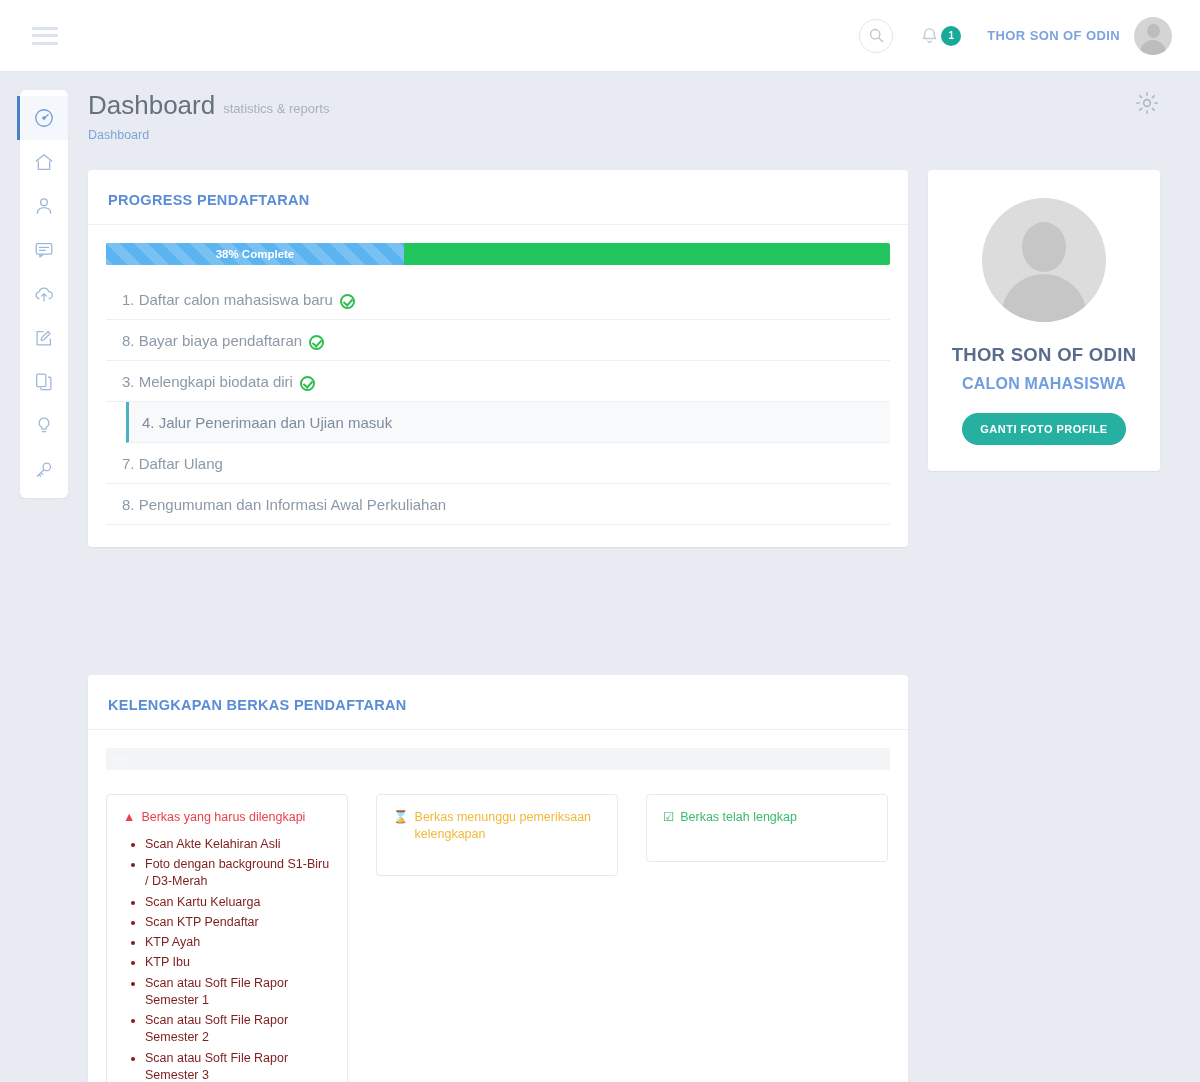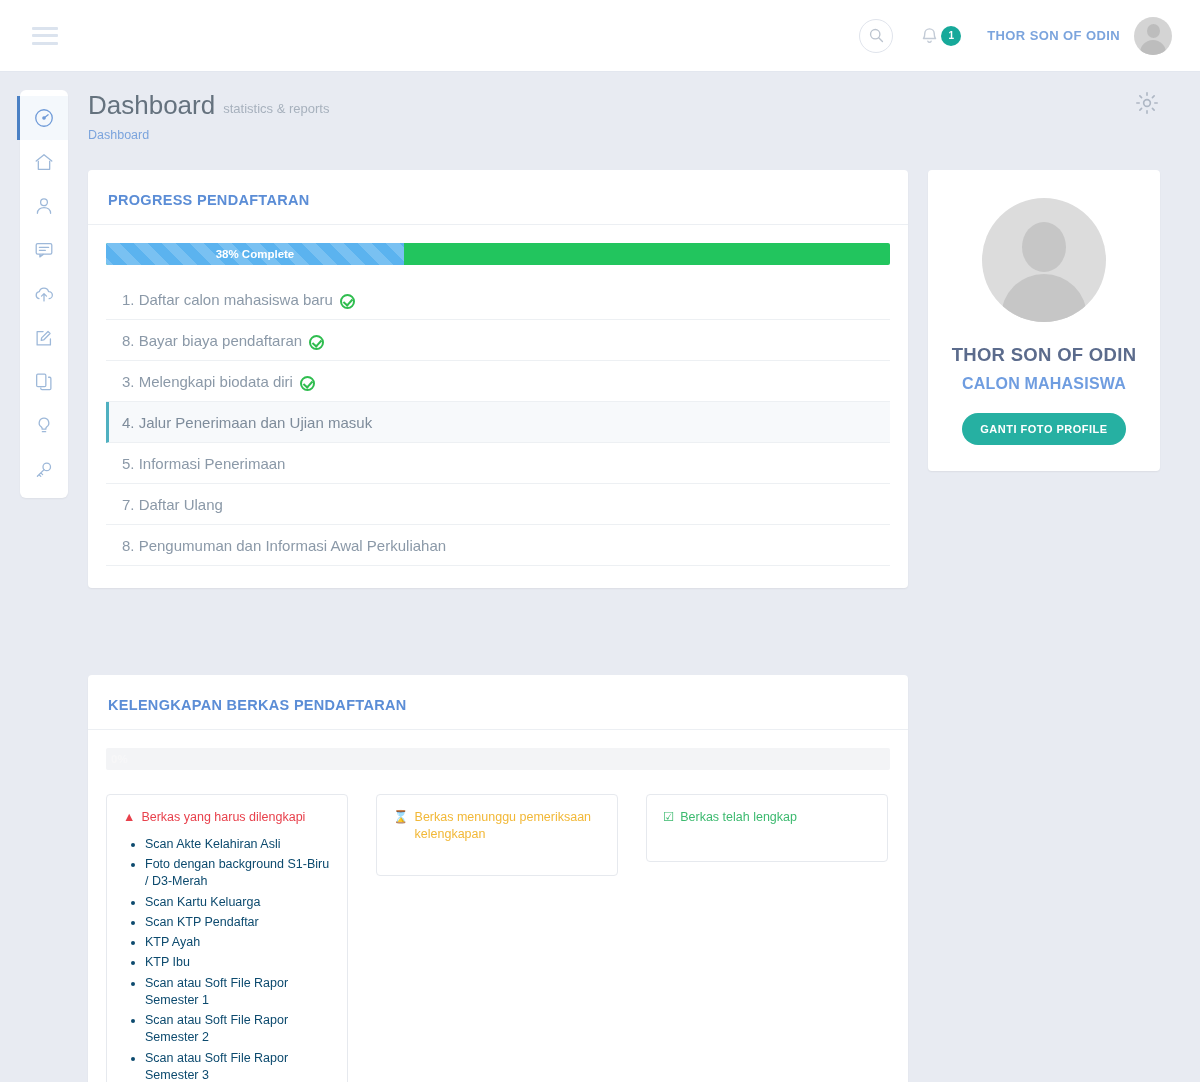--- a/index.html
+++ b/index.html
@@ -122,21 +122,21 @@
   }
   .step-list { margin-top: 14px; }
   .step {
     height: 41px; display: flex; align-items: center;
     border-bottom: 1px solid #edf0f3;
     padding-left: 16px; font-size: 15px; color: #8b99a8;
     cursor: pointer;
   }
   .step.current {
     background: #f7f9fb; border-left: 3px solid #4fb0c0;
-    padding-left: 13px; color: #7e8c9b;
+    padding-left: 13px; color: #7e8c9b; margin-left: 20px;
   }
   .check {
     display:inline-block; width: 15px; height: 15px; margin-left: 7px;
     border: 2px solid #2fbd4f; border-radius: 50%;
     position: relative; top: 2px;
   }
   .check::after {
     content:''; position: absolute; left: 3px; top: 1px;
     width: 4px; height: 7px; border: solid #2fbd4f;
     border-width: 0 2px 2px 0; transform: rotate(42deg);
@@ -191,21 +191,21 @@
   }
   .box-red { width: 242px; }
   .box-yellow { width: 242px; min-height: 82px; }
   .box-green { width: 242px; min-height: 68px; }
   .box-head { font-size: 12.5px; display: flex; align-items: flex-start; gap: 6px; line-height: 1.35; }
   .red-t { color: #e8414c; }
   .yellow-t { color: #f2b837; }
   .green-t { color: #3cba6f; }
   .doc-list { margin: 10px 0 0 22px; }
   .doc-list li {
-    font-size: 12.5px; color: #0c4a6e; line-height: 1.38;
+    font-size: 12.5px; color: #7f1d1d; line-height: 1.38;
     margin-bottom: 3px; list-style: disc;
   }
 </style>
 </head>
 <body>
 
 <div class="topbar">
   <div class="hamburger">
     <span></span>
     <span></span>
@@ -325,23 +325,20 @@
             <span class="check"></span>
           </div>
           <div class="step">
             <span>3. Melengkapi biodata diri</span>
             <span class="check"></span>
           </div>
           <div class="step current">
             <span>4. Jalur Penerimaan dan Ujian masuk</span>
           </div>
           <div class="step">
-            <span>5. Informasi Penerimaan</span>
-          </div>
-          <div class="step">
             <span>7. Daftar Ulang</span>
           </div>
           <div class="step">
             <span>8. Pengumuman dan Informasi Awal Perkuliahan</span>
           </div>
         </div>
     </div>
   </div>
 
   <div class="card profile-card">

